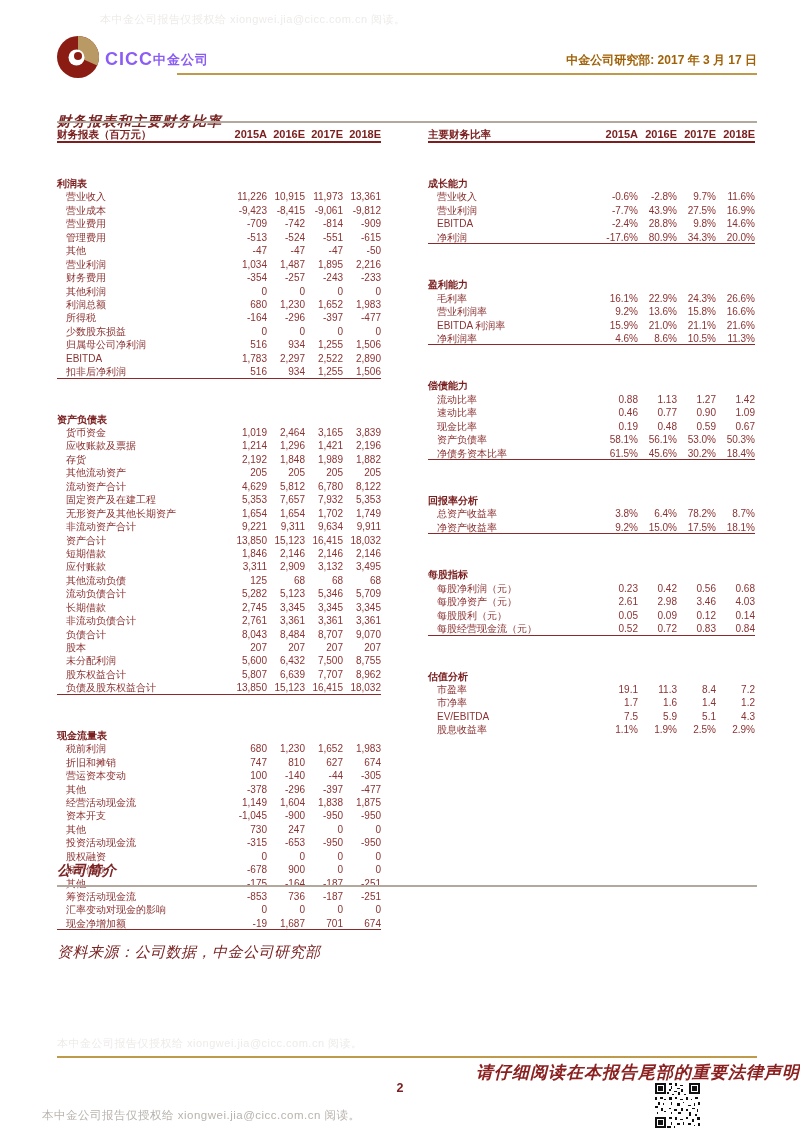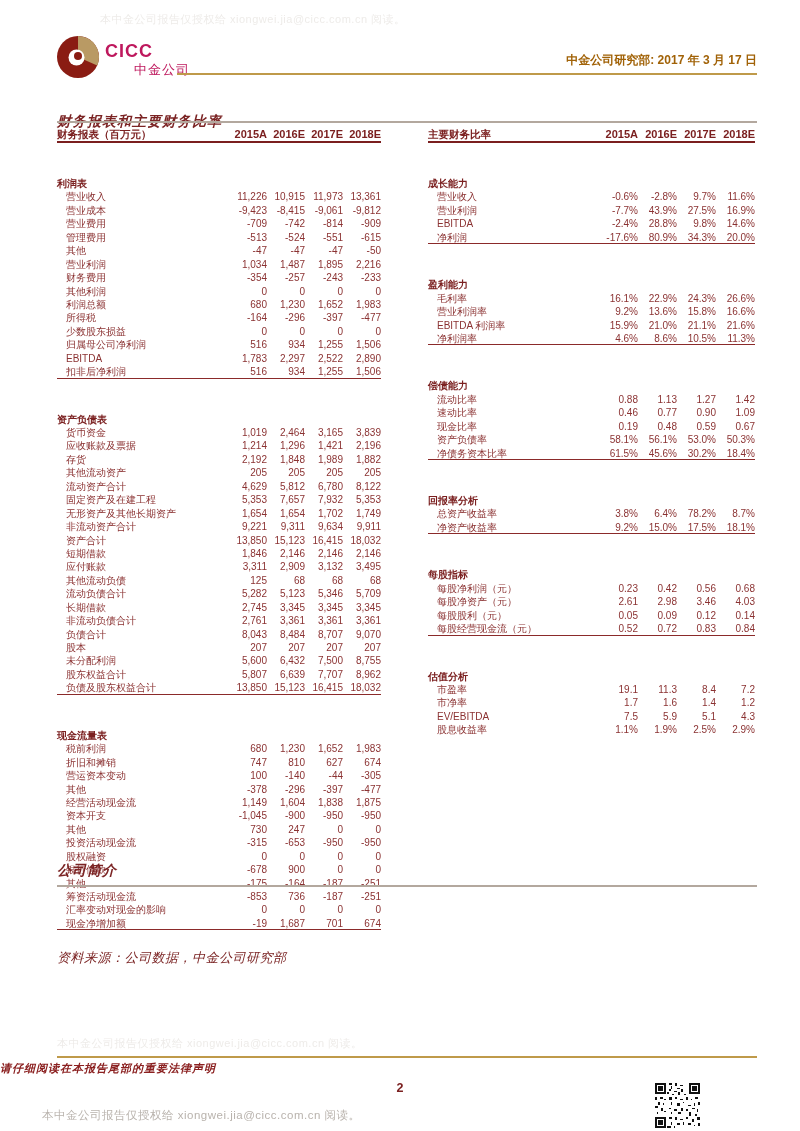--- a/index.html
+++ b/index.html
@@ -5,23 +5,23 @@
   * { margin:0; padding:0; box-sizing:border-box; }
   html,body { background:#e9e9e9; }
   body { font-family:"Liberation Sans","DejaVu Sans",sans-serif; }
   .page {
     position:relative; width:800px; height:1131px; margin:0 auto;
     background:#ffffff; overflow:hidden; color:#8b3232;
   }
   
   .hdr { position:absolute; top:0; left:0; right:0; height:92px; }
   .logo-wrap { position:absolute; left:57px; top:36px; display:flex; align-items:center; gap:6px; }
-  .logo-text { display:flex; flex-direction:column; line-height:1; color:#be185d; }
+  .logo-text { display:flex; line-height:1; color:#8b5cf6; }
   .logo-en { font-size:18px; font-weight:bold; letter-spacing:1px; }
-  .logo-zh { font-size:13px; font-weight:normal; margin-top:3px; letter-spacing:1px;margin-left:29px; }
+  .logo-zh { font-size:13px; font-weight:bold; margin-top:3px; letter-spacing:1px; }
   .dept-date { position:absolute; right:43px; top:52px; font-size:12px; font-weight:bold; color:#a16207; }
   .hdr-gold-line { position:absolute; left:177px; right:43px; top:73px; height:2px; background:#bf9a4a; }
   
   .sec-title {
     font-family:"Liberation Serif","DejaVu Serif",serif; font-style:italic; font-weight:bold;
     color:#7b2424; font-size:14px; letter-spacing:1px;
   }
   .fin-title { position:absolute; left:57px; top:99px;margin-top:14px; }
   .title-gray-line { position:absolute; left:57px; right:43px; top:121px; height:2px; background:#b3a89e; }
   
@@ -32,31 +32,31 @@
   .frow { display:grid; align-items:center; height:13.45px; line-height:13.45px; white-space:nowrap; }
   .left  .frow { grid-template-columns:1fr 38px 38px 38px 38px; }
   .right .frow { grid-template-columns:1fr 39px 39px 39px 39px; }
   .frow .val { text-align:right; }
   .head-row { font-weight:bold; font-size:11px; height:16px; line-height:15px;
               border-bottom:2px solid #7b1f1f; color:#7b2020; }
   .head-row .lbl { font-size:10.5px; }
   .sec-row { font-weight:bold; color:#7b2020;margin-top:34px; }
   .data-row .lbl { padding-left:9px; }
   .sec-end { border-bottom:1.2px solid #8b2a2a; }
-  .src-note { margin-top:19px; font-family:"Liberation Serif","DejaVu Serif",serif; font-style:italic;
-              font-size:13px; color:#7b2424; letter-spacing:.5px; }
+  .src-note { margin-top:13px; font-family:"Liberation Serif","DejaVu Serif",serif; font-style:italic;
+              font-size:15px; color:#7b2424; letter-spacing:.5px; }
   
   .profile { position:absolute; left:57px; top:862px; width:700px; }
   .profile-line { height:1.5px; background:#b3a89e; margin-top:5px; margin-bottom:9px; }
   .profile-text { font-size:11.5px; line-height:15.5px; color:#8d4040; text-align:justify; letter-spacing:.5px; }
   
   .ftr-gold-line { position:absolute; left:57px; right:43px; top:1056px; height:2px; background:#bf9a4a; }
-  .disclaimer { position:absolute; left:0; right:0; top:1061px; text-align:left;
+  .disclaimer { position:absolute; left:0; right:0; top:1061px; text-align:right;
                 font-family:"Liberation Serif","DejaVu Serif",serif; font-style:italic; font-weight:bold;
-                font-size:11px; color:#8b2020; letter-spacing:1px; }
+                font-size:17px; color:#8b2020; letter-spacing:1px; }
   .page-num { position:absolute; left:0; right:0; top:1081px; text-align:center;
               font-weight:bold; font-size:12.5px; color:#7b2020; }
   .auth-text { position:absolute; left:42px; top:1108px; font-size:11.5px; color:#b9b3ad; letter-spacing:.5px; }
   .watermark-faint { position:absolute; font-size:11px; color:#d8d3cd; opacity:.45; letter-spacing:.5px; }
   .wm-top { left:100px; top:12px; }
   .wm-mid { left:57px; top:1036px; }
   .qr { position:absolute; left:655px; top:1083px; width:45px; height:45px; }
 </style>
 </head>
 <body>

